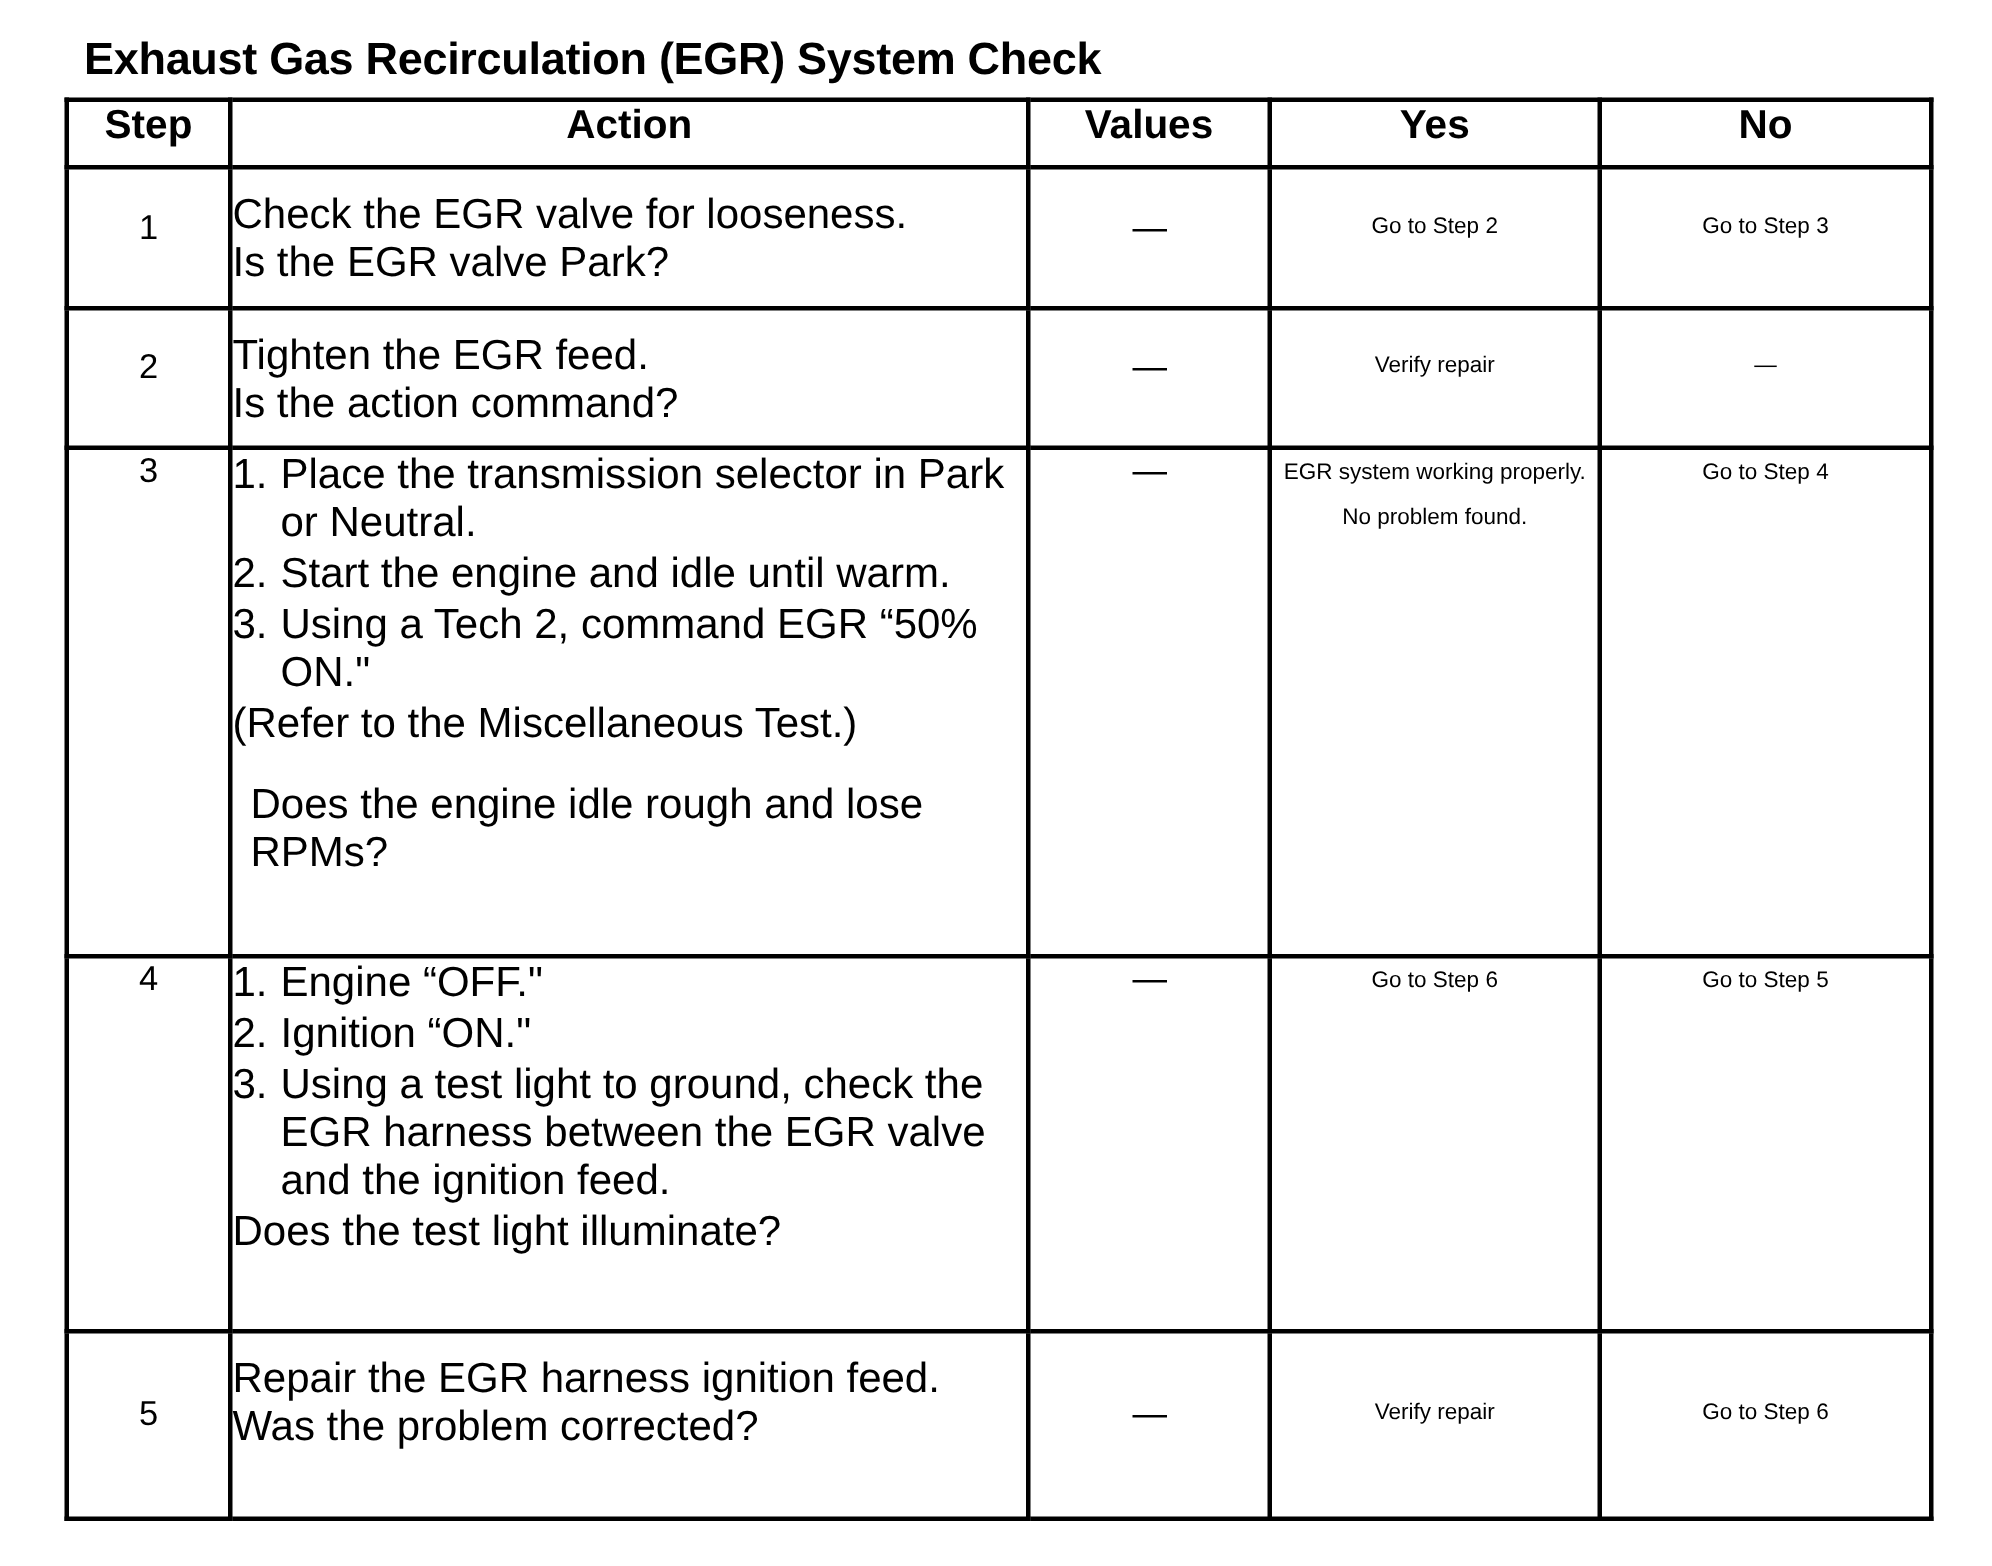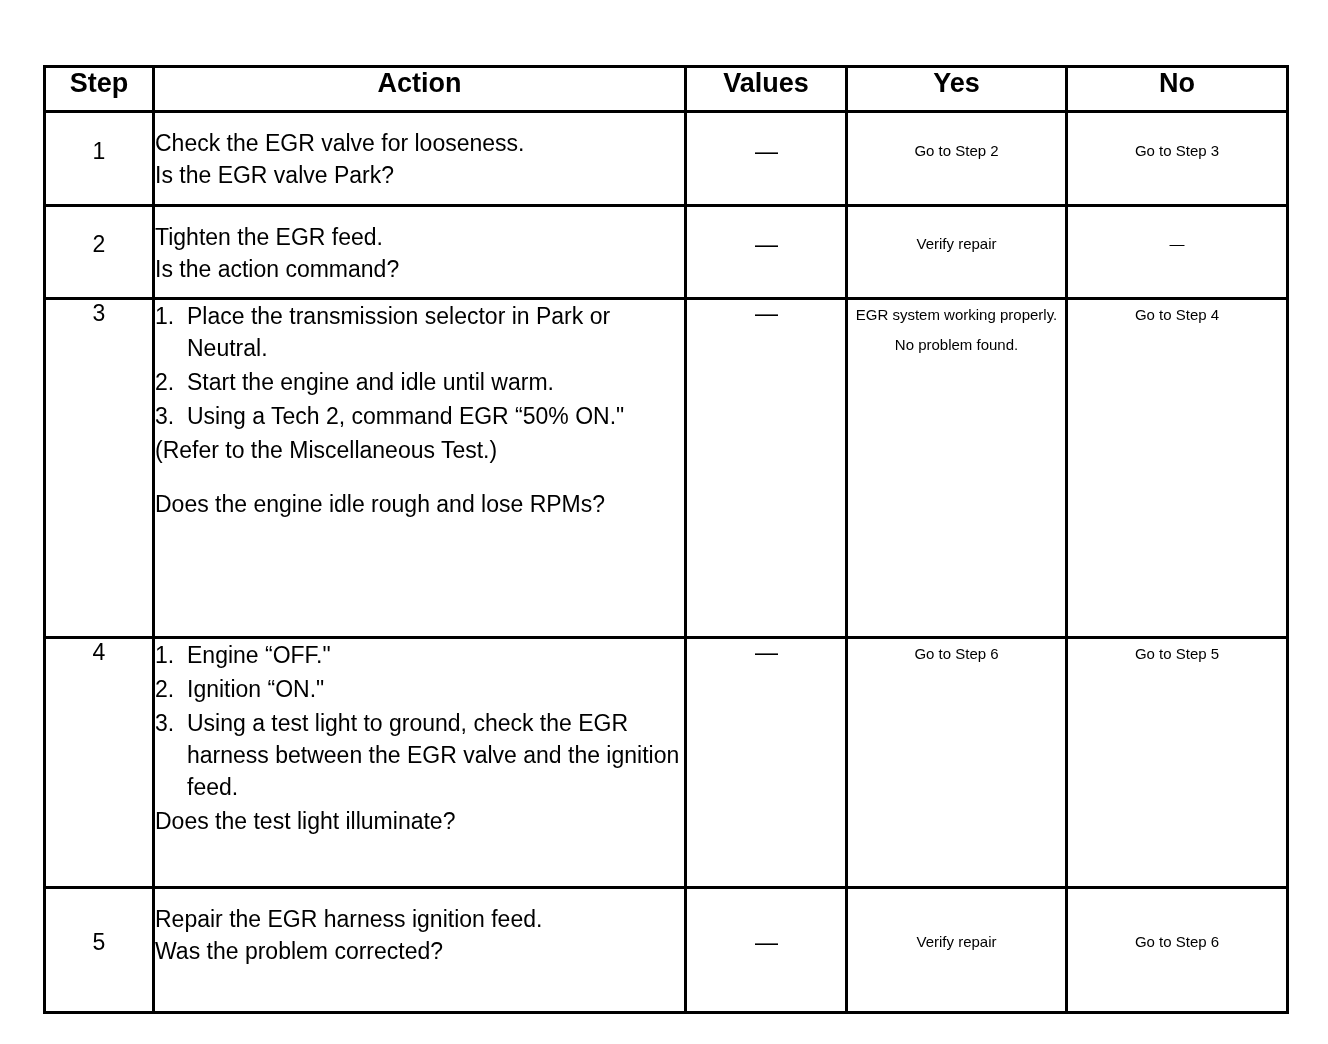--- a/index.html
+++ b/index.html
@@ -70,21 +70,21 @@
   
   .step-cell {
     text-align: center;
     vertical-align: middle;
     font-size: 23px;
     line-height: 26px;
   }
   .action-cell {
     text-align: left;
     vertical-align: top;
-    font-size: 23px;
+    font-size: 28px;
     line-height: 32px;
     padding: 12px 8px 10px 14px;
   }
   .values-cell {
     text-align: center;
     vertical-align: middle;
     font-size: 23px;
     line-height: 26px;
   }
   .yn-cell {
@@ -119,36 +119,37 @@
     position: relative;
     padding-left: 32px;
     margin: 0 0 2px 0;
   }
   .num-list li .num {
     position: absolute;
     left: 0;
     top: 0;
   }
   .para { margin: 0; }
-  .para-gap { margin-top: 22px; }
+  .para-gap { margin-top: 22px; padding-left: 12px; }
   .line { display: block; }
 
   
   .r-head { height: 42px; margin-top: 32px; }
   .r1 { height: 94px; }
   .r2 { height: 93px; }
   .r3 { height: 339px; }
   .r4 { height: 250px; }
   .r5 { height: 125px; }
 </style>
 </head>
 <body>
 
 <div id="page">
 
+  <div class="doc-title">Exhaust Gas Recirculation (EGR) System Check</div>
 
   <table class="flow-table">
     <colgroup>
       <col class="c-step">
         <col class="c-action">
         <col class="c-values">
         <col class="c-yes">
         <col class="c-no">
     </colgroup>
     <thead>

